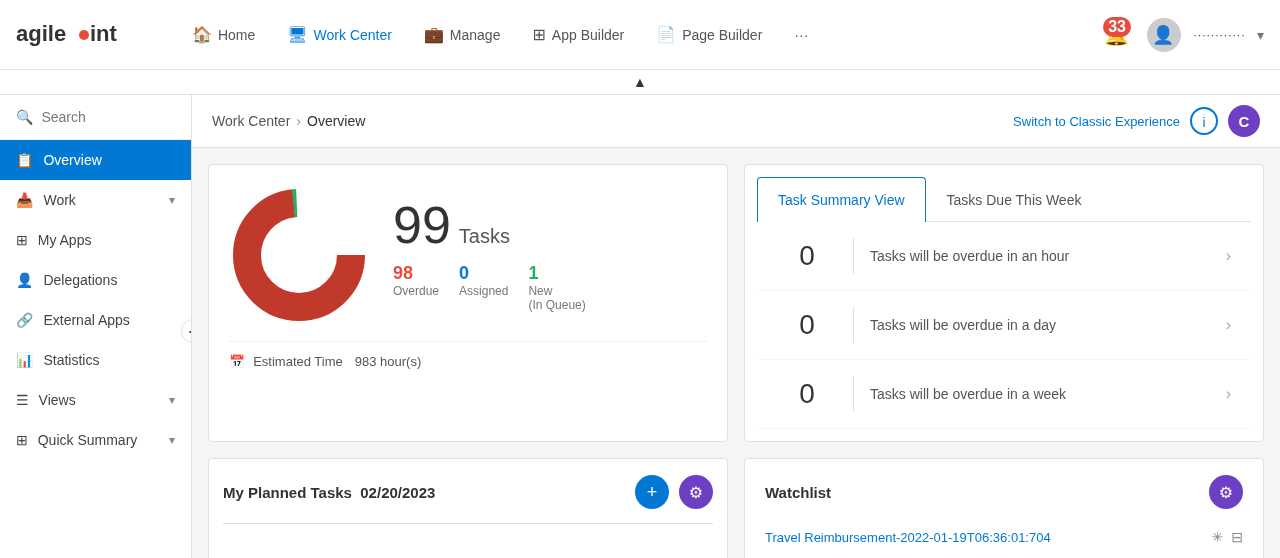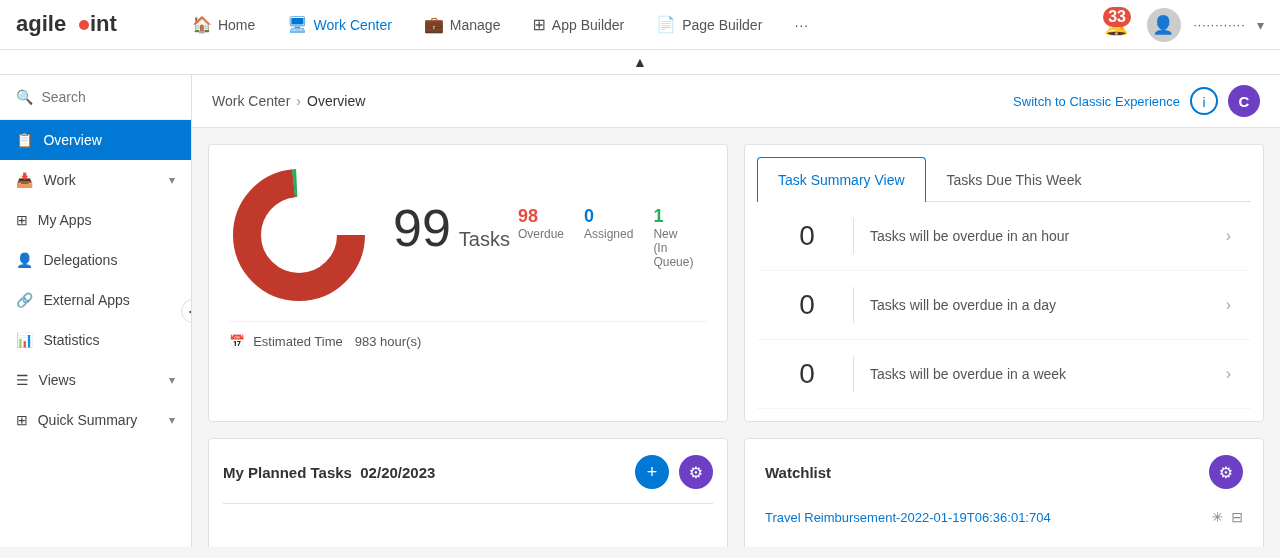--- a/index.html
+++ b/index.html
@@ -2,21 +2,21 @@
 <html><head>
   <meta charset="utf-8">
   <style>
     * { box-sizing: border-box; margin: 0; padding: 0; }
     body { font-family: 'Segoe UI', Arial, sans-serif; font-size: 14px; color: #333; background: #f5f5f5; overflow: hidden; }
 
     
     .top-nav {
       background: #fff;
       border-bottom: 1px solid #e0e0e0;
-      height: 50px;
+      height: 70px;
       display: flex;
       align-items: center;
       padding: 0 16px;
       position: relative;
       z-index: 10;
     }
     .logo {
       margin-right: 32px;
     }
     .nav-items {
@@ -222,21 +222,21 @@
       gap: 24px;
     }
     .donut-container {
       position: relative;
       width: 140px;
       height: 140px;
       flex-shrink: 0;
     }
     .task-counts {
       display: flex;
-      flex-direction: row;
+      flex-direction: column;
       gap: 8px;
       justify-content: flex-end;
     }
     .task-total {
       font-size: 52px;
       font-weight: 300;
       line-height: 1;
       color: #333;
     }
     .task-label {

